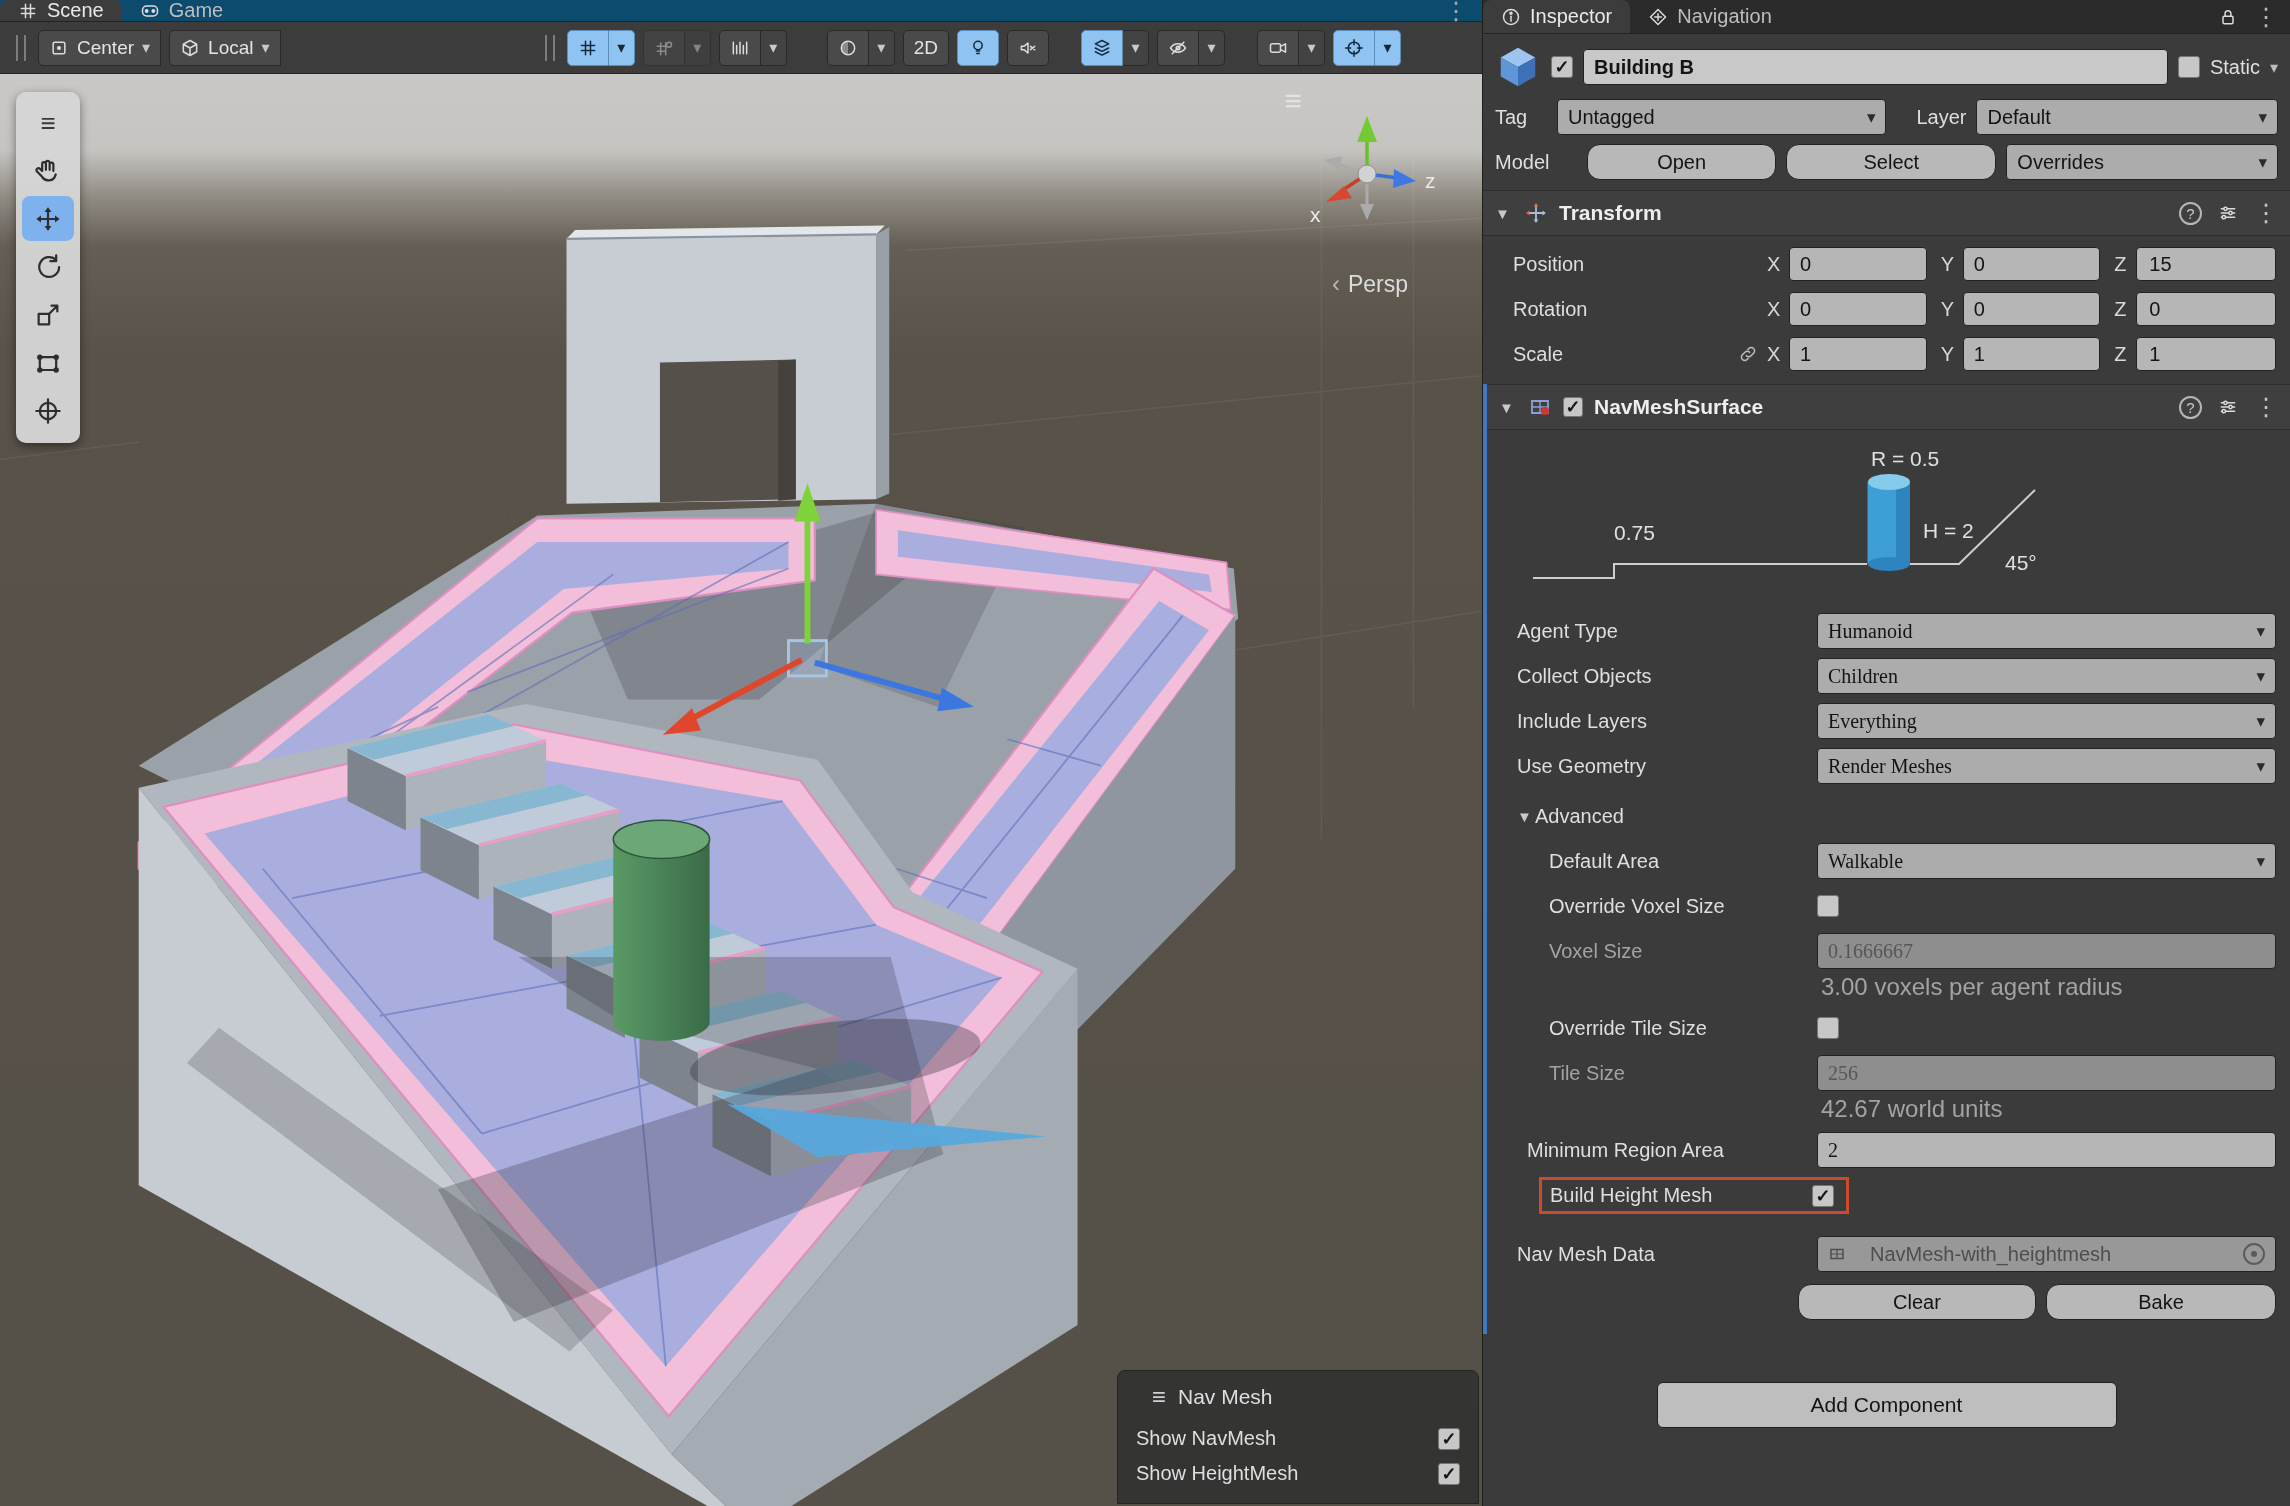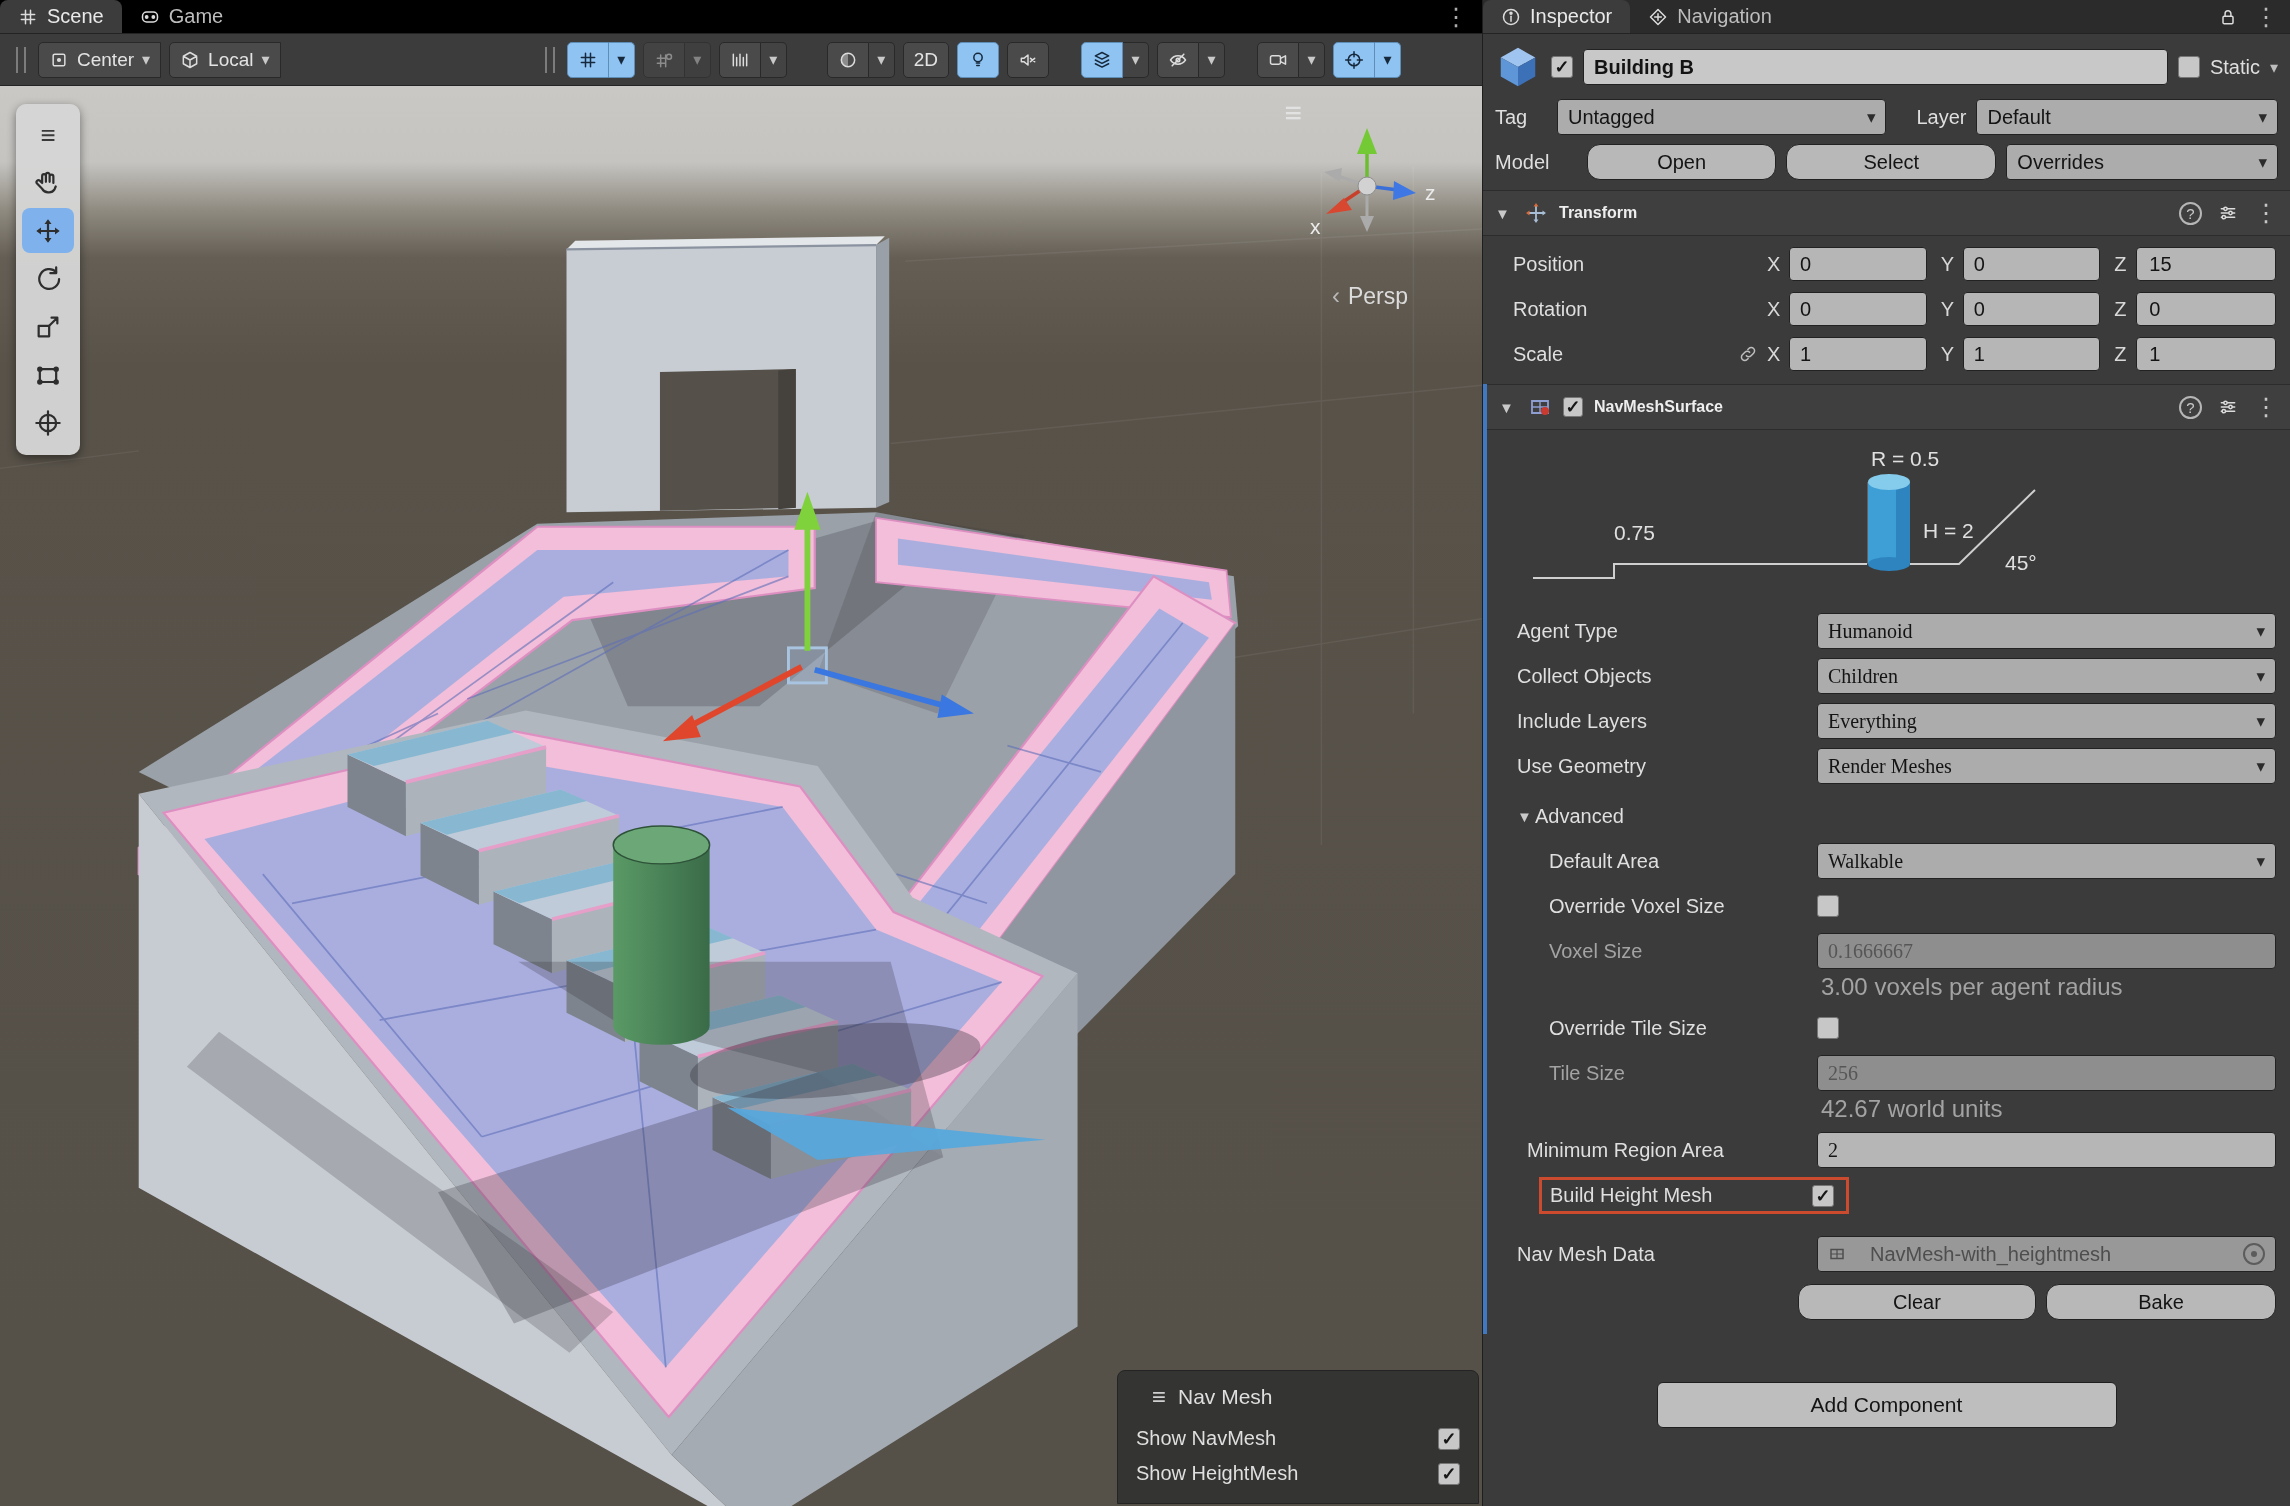--- a/index.html
+++ b/index.html
@@ -1,21 +1,21 @@
 <!DOCTYPE html>
 <html><head>
 <meta charset="utf-8">
 <style>
   * { margin:0; padding:0; box-sizing:border-box; }
   html,body { width:2290px; height:1506px; background:#333; font-family:"Liberation Sans",sans-serif; overflow:hidden; }
   .app { display:flex; width:2290px; height:1506px; }
 
   
   .scene-pane { width:1482px; display:flex; flex-direction:column; background:#3C3C3C; }
-  .tabbar { height:34px; background:#000000; display:flex; align-items:stretch; border-bottom:1px solid #232323; }
+  .tabbar { height:22px; background:#0c4a6e; display:flex; align-items:stretch; border-bottom:1px solid #232323; }
   .tab { display:flex; align-items:center; gap:9px; padding:0 18px; color:#BDBDBD; font-size:20px; }
   .tab.active { background:#3C3C3C; border-radius:8px 8px 0 0; color:#E9E9E9; }
   .kebab { margin-left:auto; display:flex; align-items:center; padding:0 14px; color:#ABABAB; font-size:24px; }
   .toolbar { height:52px; background:#3C3C3C; border-bottom:1px solid #242424; display:flex; align-items:center; padding:0 12px; gap:8px; }
   .handle { width:10px; height:26px; border-left:2px solid #7C7C7C; border-right:2px solid #7C7C7C; margin:0 4px; }
   .tb-btn { height:36px; background:#4A4A4A; border:1px solid #292929; border-radius:5px; display:flex; align-items:center; gap:8px; padding:0 10px; color:#E3E3E3; font-size:19px; }
   .tb-group { display:flex; align-items:center; }
   .tb-group .tb-btn { border-radius:5px 0 0 5px; }
   .tb-caret { height:36px; width:26px; background:#434343; border:1px solid #292929; border-left:none; border-radius:0 5px 5px 0; display:flex; align-items:center; justify-content:center; color:#C9C9C9; font-size:16px; }
   .active-blue { background:#8FC3F2 !important; border-color:#5E8DB8 !important; color:#16293C !important; }
@@ -55,21 +55,21 @@
   .tf { background:#B6B6B6; border:1px solid #222; border-radius:4px; color:#141414; height:36px; display:flex; align-items:center; padding:0 10px; }
   .tf.disabled { background:#8E8E8E; color:#565656; }
   .name-field { flex:1; font-weight:bold; background:#C8C8C8; }
   .dd { background:#ACACAC; border:1px solid #222; border-radius:4px; color:#141414; height:36px; display:flex; align-items:center; justify-content:space-between; padding:0 10px; }
   .dd .caret { color:#2B2B2B; font-size:17px; margin-left:8px; }
   .btn { background:#B8B8B8; border:1px solid #222; border-radius:13px; color:#141414; height:36px; display:flex; align-items:center; justify-content:center; }
   .lbl { color:#DFDFDF; }
   .lbl.dimmed { color:#A3A3A3; }
   .comp-header { height:46px; background:#3F3F3F; border-top:1px solid #2C2C2C; border-bottom:1px solid #2C2C2C; display:flex; align-items:center; gap:11px; padding:0 12px; }
   .tri { color:#C9C9C9; font-size:15px; width:18px; }
-  .comp-title { font-weight:bold; font-size:16px; color:#EEE; }
+  .comp-title { font-weight:bold; font-size:21px; color:#EEE; }
   .hdr-icons { margin-left:auto; display:flex; align-items:center; gap:16px; color:#C6C6C6; }
   .qmark { width:23px; height:23px; border-radius:50%; border:2px solid #B6B6B6; display:flex; align-items:center; justify-content:center; font-size:15px; color:#C9C9C9; }
   .t-body { padding:10px 0 12px; display:flex; flex-direction:column; gap:9px; }
   .t-row { display:flex; align-items:center; height:36px; }
   .t-label { width:250px; padding-left:30px; flex:none; }
   .link-ic { width:30px; flex:none; display:flex; justify-content:center; }
   .axis { width:26px; flex:none; color:#D8D8D8; padding-left:4px; }
   .t-field { flex:1; margin-right:10px; height:34px; }
   .t-row .t-field:last-child { margin-right:14px;padding-left:12px; }
   .nav-section { border-left:4px solid #3E79C2; }

